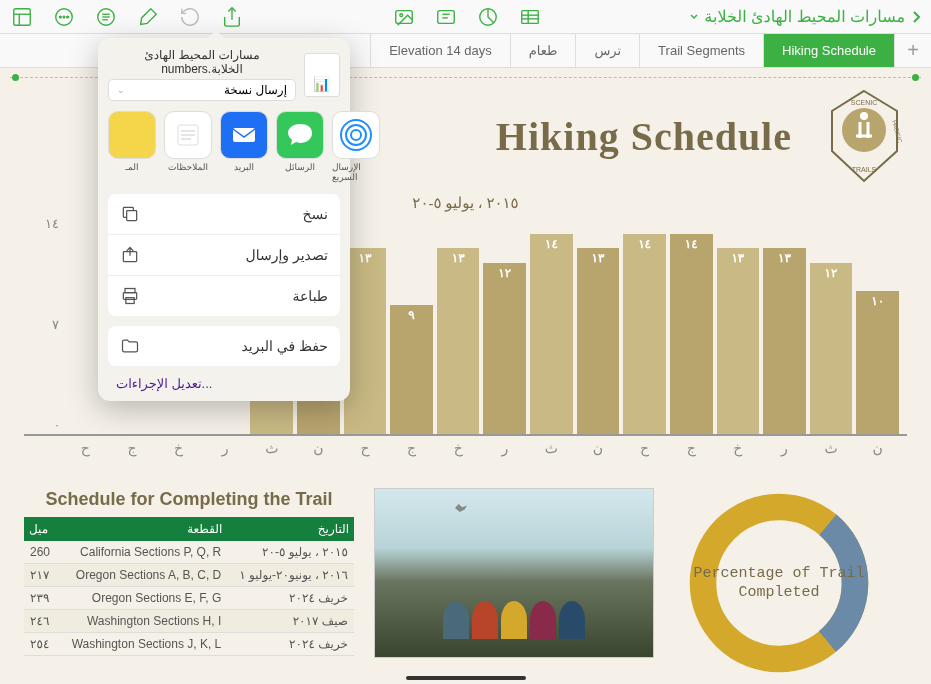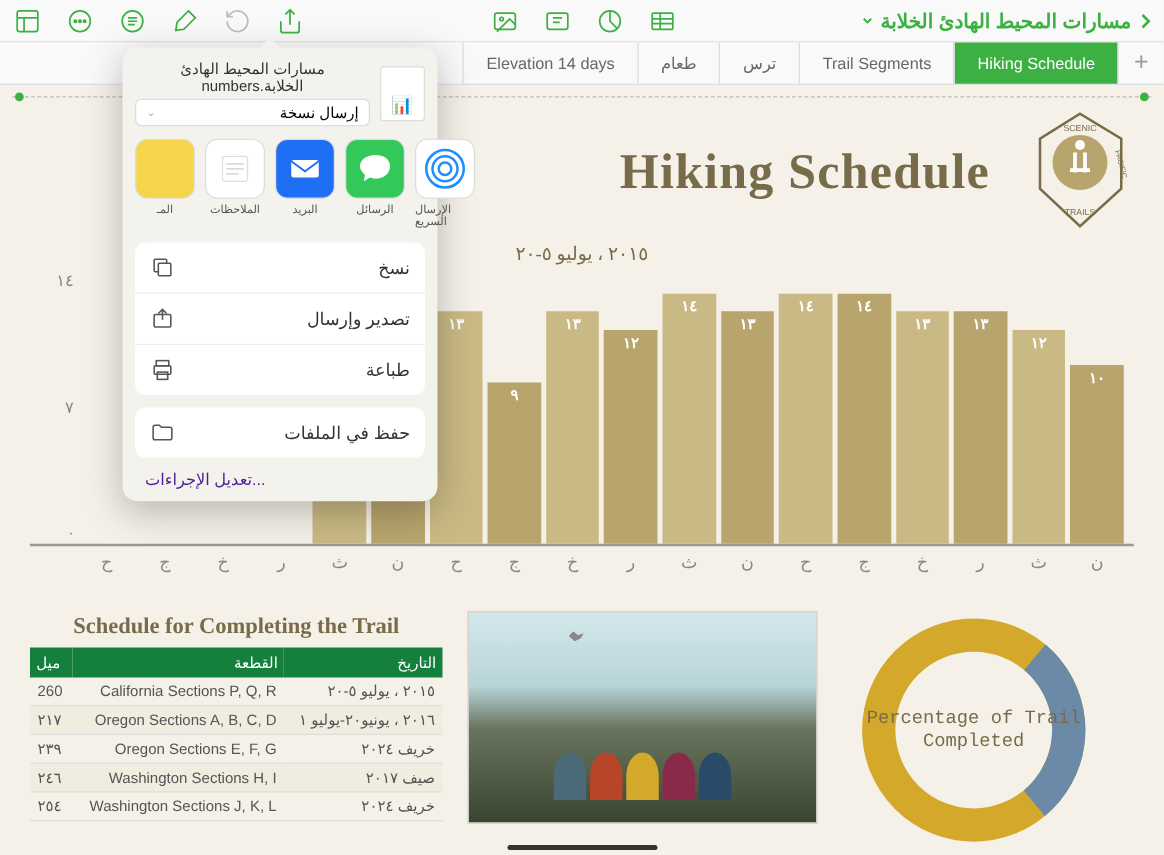--- a/index.html
+++ b/index.html
@@ -2,21 +2,21 @@
 <html><head>
 <meta charset="utf-8">
 <style>
 *{margin:0;padding:0;box-sizing:border-box;font-family:-apple-system,Helvetica,Arial,sans-serif}
 body{width:931px;height:684px;background:#f5f1e8;overflow:hidden;position:relative}
 .toolbar{height:34px;background:#f9f9f9;border-bottom:1px solid #ddd;display:flex;align-items:center;padding:0 10px;justify-content:space-between}
 .tb-left,.tb-right,.tb-center{display:flex;gap:18px;align-items:center}
 .tb-icon{width:24px;height:24px;display:flex;align-items:center;justify-content:center;color:#3cb043;cursor:pointer}
 .tb-icon.disabled{color:#bbb}
 .tb-icon svg{width:22px;height:22px;stroke:currentColor;fill:none;stroke-width:1.5}
-.doc-title{display:flex;align-items:center;gap:6px;color:#3cb043;font-size:16px;font-weight:700}
+.doc-title{display:flex;align-items:center;gap:6px;color:#3cb043;font-size:16px;font-weight:400}
 .tabs{height:34px;background:#f9f9f9;border-bottom:1px solid #ddd;display:flex;justify-content:flex-end;align-items:stretch}
 .tab{padding:0 18px;display:flex;align-items:center;font-size:13px;color:#666;border-left:1px solid #ddd;cursor:pointer}
 .tab.active{background:#3cb043;color:#fff;font-weight:500}
 .tab.add{width:34px;justify-content:center;font-size:20px;color:#999}
 .content{padding:18px 24px;position:relative}
 .header{display:flex;align-items:center;justify-content:flex-end;gap:30px;margin-bottom:8px}
 .title{font-family:Georgia,serif;font-size:40px;color:#786b4a;font-weight:bold;letter-spacing:1px}
 .logo{width:85px;height:100px;display:flex;align-items:center;justify-content:center}
 .logo svg{width:85px;height:100px}
 .chart-area{position:relative;margin-top:8px}
@@ -26,21 +26,21 @@
 .bar{flex:1;background:#b8a56e;position:relative;min-width:0}
 .bar:nth-child(even){background:#c9b984}
 .bar-label{position:absolute;top:3px;left:50%;transform:translateX(-50%);color:#fff;font-size:12px;font-weight:bold}
 .x-axis{display:flex;gap:4px;padding:4px 8px 0 40px}
 .x-label{flex:1;text-align:center;color:#888;font-size:14px}
 .ruler{position:absolute;top:68px;left:0;right:0;height:20px;pointer-events:none}
 .ruler-line{position:absolute;top:9px;left:10px;right:10px;border-top:1px dashed #bbb}
 .ruler-dot{position:absolute;width:7px;height:7px;background:#3cb043;border-radius:50%;top:6px}
 .lower{display:flex;gap:20px;margin-top:32px}
 .schedule{width:330px}
-.schedule h3{font-family:Liberation Serif, serif;font-size:18px;color:#786b4a;text-align:center;line-height:1.3;margin-bottom:6px}
+.schedule h3{font-family:Liberation Sans, sans-serif;font-size:18px;color:#786b4a;text-align:center;line-height:1.3;margin-bottom:6px}
 table{width:100%;border-collapse:collapse;font-size:12px}
 th{background:#15803d;color:#fff;padding:5px;font-weight:normal;text-align:right}
 th:first-child{text-align:left}
 td{padding:4px 6px;border-bottom:1px solid #ddd;text-align:right;color:#555}
 td:first-child{text-align:left}
 tr:nth-child(even) td{background:#f0ece0}
 .photo{width:280px;height:170px;background:linear-gradient(180deg,#d4e8ec 0%,#b8d4d8 35%,#6a7560 55%,#3a4530 100%);position:relative;border:1px solid #ccc}
 .photo::before{content:"";position:absolute;top:15px;left:80px;width:12px;height:8px;background:#888;clip-path:polygon(0 50%,30% 0,60% 40%,100% 20%,80% 70%,40% 100%)}
 .people{position:absolute;bottom:18px;left:50%;transform:translateX(-50%);display:flex;gap:3px}
 .person{width:26px;height:38px;border-radius:50% 50% 0 0}
@@ -401,21 +401,21 @@
         <span class="action-label">طباعة</span>
         <span class="action-icon"><svg viewBox="0 0 24 24" width="20" height="20" fill="none" stroke="currentColor" stroke-width="1.5">
             <rect x="6" y="3" width="12" height="5"></rect>
             <rect x="4" y="8" width="16" height="8" rx="1"></rect>
             <rect x="7" y="14" width="10" height="7"></rect>
           </svg></span>
       </div>
     </div>
   <div class="action-list secondary" id="actions2">
       <div class="action-item">
-        <span class="action-label">حفظ في الملفات</span>
+        <span class="action-label">حفظ في البريد</span>
         <span class="action-icon"><svg viewBox="0 0 24 24" width="20" height="20" fill="none" stroke="currentColor" stroke-width="1.5">
             <path d="M3 7a2 2 0 0 1 2-2h4l2 2h8a2 2 0 0 1 2 2v8a2 2 0 0 1-2 2H5a2 2 0 0 1-2-2z"></path>
           </svg></span>
       </div>
     </div>
   <div class="edit-link">تعديل الإجراءات...</div>
 </div>
 
 <div class="home-indicator"></div>
 

